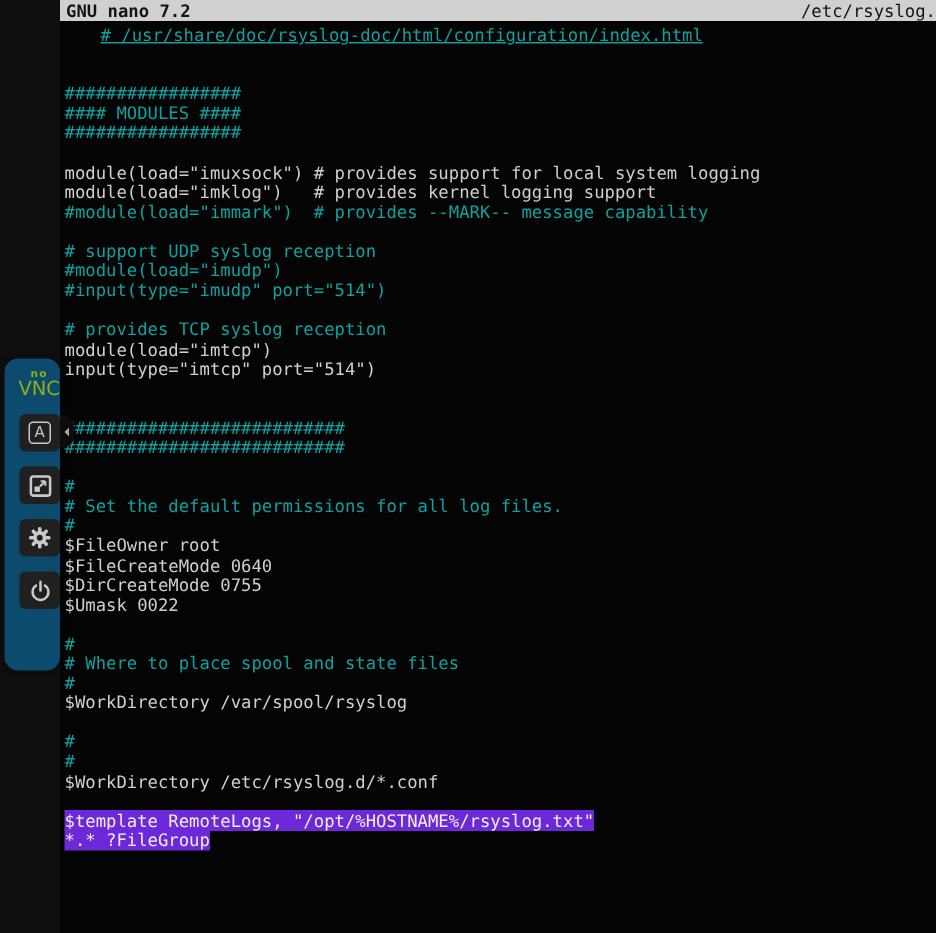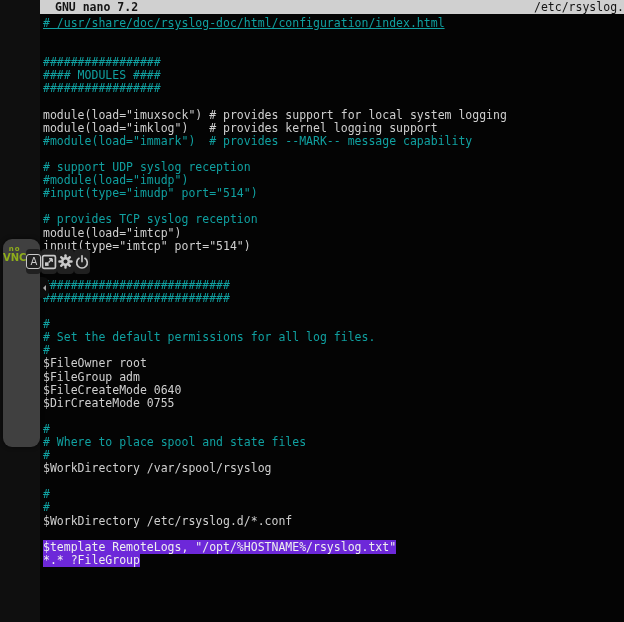--- a/index.html
+++ b/index.html
@@ -8,41 +8,41 @@
 
   .screen { position:relative; width:624px; height:622px; background:#0f0f0f; }
 
   
   .terminal { position:absolute; left:40px; top:0; width:584px; height:622px; background:#040404; }
   .titlebar {
     display:flex; justify-content:space-between; align-items:center;
     height:14px; background:#d0d0d0; color:#141414;
     font-size:11.5px; line-height:14px; white-space:pre;
   }
-  .tb-left  { padding-left:15px; font-weight:bold; }
+  .tb-left  { padding-left:4px; font-weight:bold; }
   .tb-right { overflow:hidden; }
   .term-body { padding:3px 0 0 3px; }
   .line {
     height:13.1px; line-height:13.1px; font-size:11.5px;
     white-space:pre; color:#cfcfcf;
   }
   .line.comment { color:#10a0a0; }
-  .line.url span { text-decoration:underline; }
+  .line.url span { text-decoration:underline;margin-left:24px; }
   .line.selected span { background:#6d28d9; color:#efefef; }
 
   
   .vnc-panel {
     position:absolute; left:3px; top:239px; width:37px; height:208px;
-    background:#404040; border-radius:9px;
-    display:flex; flex-direction:row; align-items:flex-start;
+    background:#0c4a6e; border-radius:9px;
+    display:flex; flex-direction:column; align-items:flex-end;
     box-shadow:0 0 4px rgba(0,0,0,0.6);
   }
   .vnc-logo { margin-top:7px; text-align:center; line-height:1; font-family:"DejaVu Sans","Liberation Sans",sans-serif; }
   .vnc-logo .no  { display:block; color:#8fae1b; font-size:7px;  font-weight:bold; letter-spacing:1px; }
-  .vnc-logo .vnc { display:block; color:#8fae1b; font-size:10px; font-weight:bold; }
+  .vnc-logo .vnc { display:block; color:#8fae1b; font-size:13px; font-weight:normal; }
   .vnc-btn {
     width:27px; height:25px; margin-top:10px;
     background:#202020; border:none; border-radius:4px;
     display:flex; align-items:center; justify-content:center;
     color:#c9c9c9; cursor:pointer; padding:0;
   }
   .key-a {
     width:15px; height:15px; border:1px solid #c9c9c9; border-radius:3px;
     display:flex; align-items:center; justify-content:center;
     font-size:10px; font-family:"DejaVu Sans","Liberation Sans",sans-serif;
@@ -90,23 +90,23 @@
         <div class="line plain"><span>input(type="imtcp" port="514")</span></div>
         <div class="line plain"><span></span></div>
         <div class="line plain"><span></span></div>
         <div class="line comment"><span>###########################</span></div>
         <div class="line comment"><span>###########################</span></div>
         <div class="line plain"><span></span></div>
         <div class="line comment"><span>#</span></div>
         <div class="line comment"><span># Set the default permissions for all log files.</span></div>
         <div class="line comment"><span>#</span></div>
         <div class="line plain"><span>$FileOwner root</span></div>
-        <div class="line plain"><span>$FileGroup adm</span></div>
         <div class="line plain"><span>$FileCreateMode 0640</span></div>
         <div class="line plain"><span>$DirCreateMode 0755</span></div>
+        <div class="line plain"><span>$Umask 0022</span></div>
         <div class="line plain"><span></span></div>
         <div class="line comment"><span>#</span></div>
         <div class="line comment"><span># Where to place spool and state files</span></div>
         <div class="line comment"><span>#</span></div>
         <div class="line plain"><span>$WorkDirectory /var/spool/rsyslog</span></div>
         <div class="line plain"><span></span></div>
         <div class="line comment"><span>#</span></div>
         <div class="line comment"><span>#</span></div>
         <div class="line plain"><span>$WorkDirectory /etc/rsyslog.d/*.conf</span></div>
         <div class="line plain"><span></span></div>

